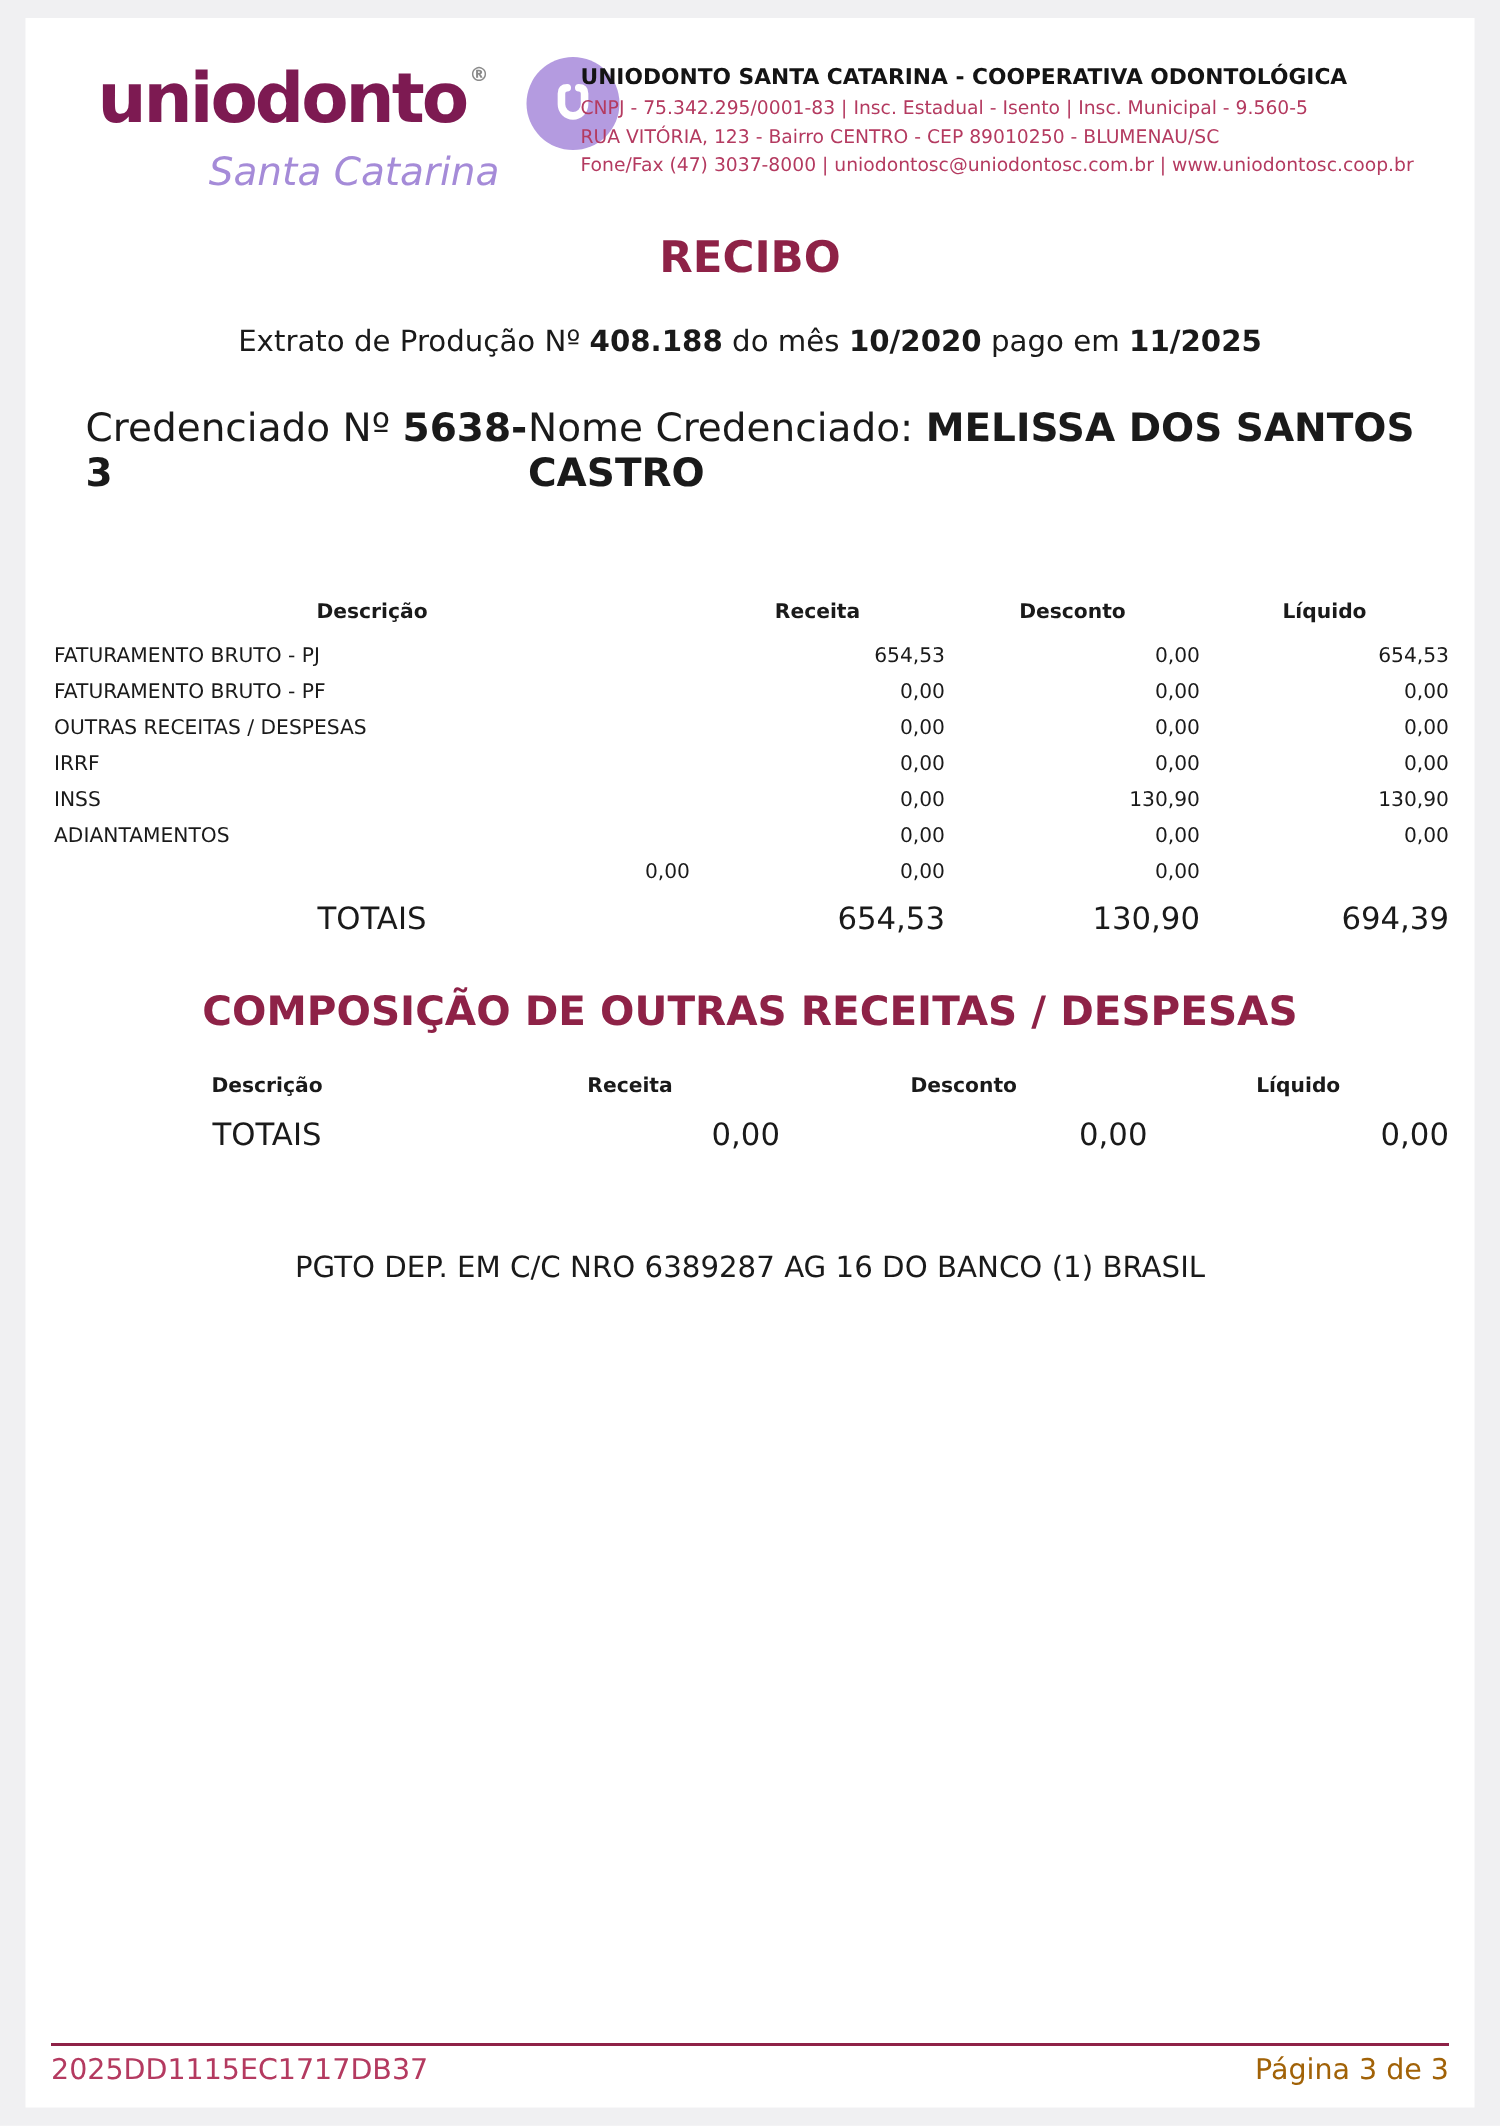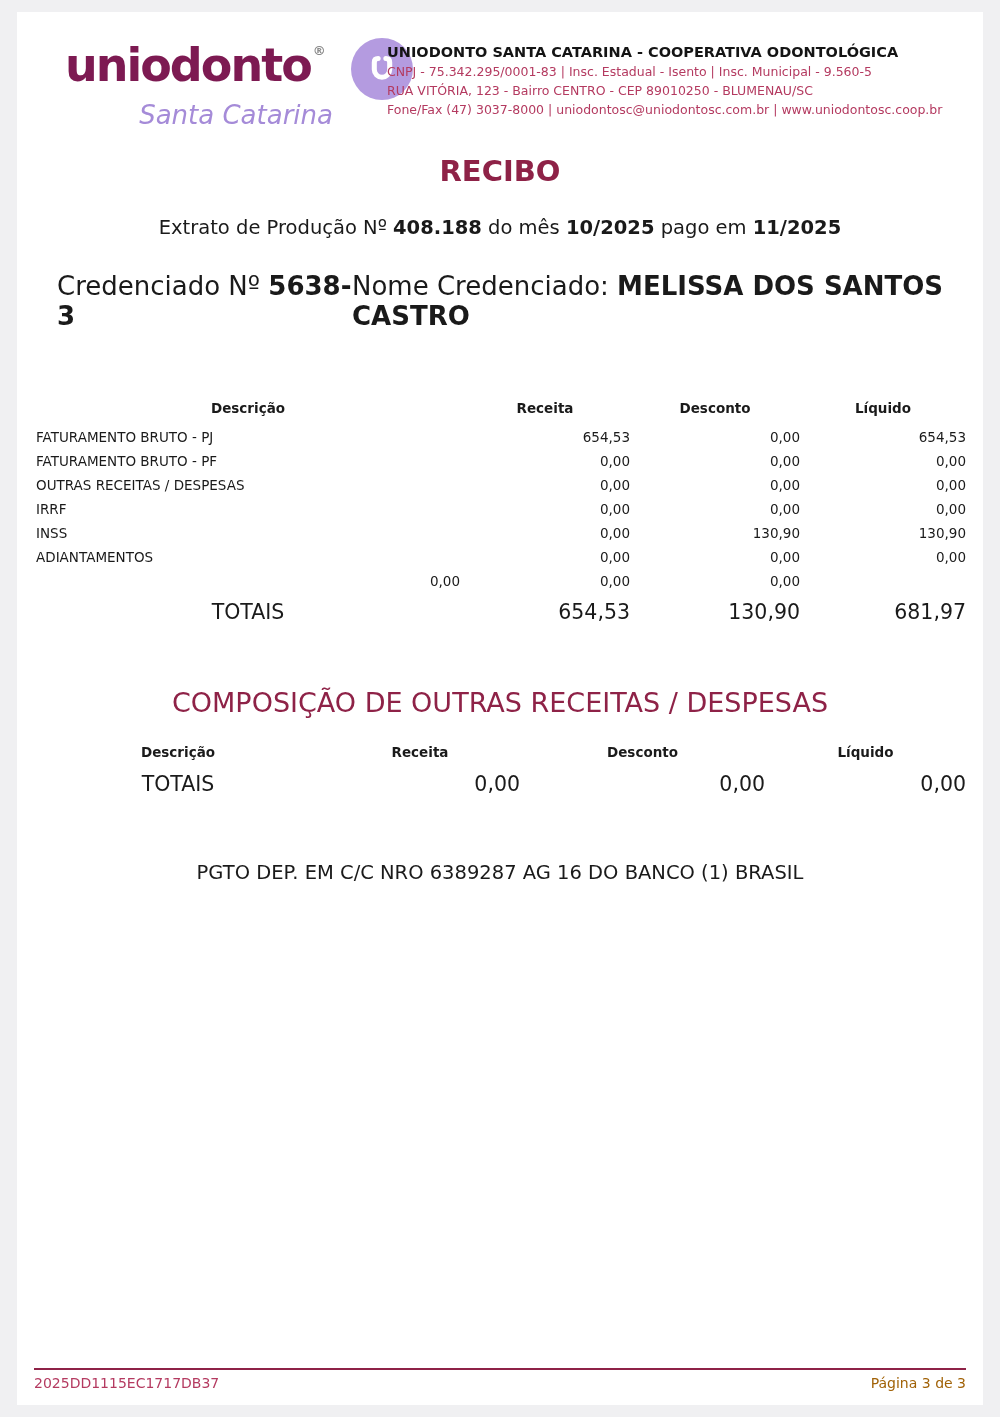--- a/index.html
+++ b/index.html
@@ -57,33 +57,33 @@
   .table1 { margin: 58px 17px 0 19px; }
   .t1-grid { display: grid; grid-template-columns: 424px 170px 170px 166px; }
   .th { font-size: 13.5px; font-weight: 700; text-align: center; padding-bottom: 9px; }
   .td-desc { font-size: 13.5px; text-align: left; line-height: 24px; }
   .td-num { font-size: 13.5px; text-align: right; line-height: 24px; }
   .totals-row { display: grid; grid-template-columns: 424px 170px 170px 166px; margin-top: 4px; }
   .totals-label { font-size: 20.5px; text-align: center; line-height: 30px; }
   .totals-num { font-size: 20.5px; text-align: right; line-height: 30px; }
   
   .composition-title {
-    text-align: center; font-size: 27px; font-weight: 400;
-    color: #8e2247; margin-top: 60px;
+    text-align: center; font-size: 27px; font-weight: 700;
+    color: #8e2247; margin-top: 32px;
   }
   .table2 { margin: 26px 17px 0 19px; }
   .t2-grid { display: grid; grid-template-columns: 284px 200px 245px 201px; }
   
   .payment-note { text-align: center; font-size: 19.5px; margin-top: 62px; color: #1a1a1a; }
   
   .footer {
     margin-top: auto; margin-left: 17px; margin-right: 17px;
     border-top: 2px solid #8e2247; padding-top: 5px;
     display: flex; justify-content: space-between;
-    font-size: 14px;
+    font-size: 19px;
   }
   .footer-code { color: #b43a60; }
   .footer-page { color: #a16207; margin-left: 38px; }
 </style>
 </head>
 <body>
 
 <div class="page">
 
   <div class="header">
@@ -105,21 +105,21 @@
       <div class="company-line">Fone/Fax (47) 3037-8000 | uniodontosc@uniodontosc.com.br | www.uniodontosc.coop.br</div>
     </div>
   </div>
 
   <div class="recibo-title">RECIBO</div>
 
   <div class="extract-line">
     <span>Extrato de Produção Nº</span>
     <span class="b">408.188</span>
     <span>do mês</span>
-    <span class="b">10/2025</span>
+    <span class="b">10/2020</span>
     <span>pago em</span>
     <span class="b">11/2025</span>
   </div>
 
   <div class="credential">
     <div class="cred-row">
       <div class="cred-cell-1">
         <span>Credenciado Nº</span>
         <span class="b">5638-3</span>
       </div>
@@ -175,21 +175,21 @@
     </div>
     <div class="t1-grid">
       <div class="td-num">0,00</div>
       <div class="td-num">0,00</div>
       <div class="td-num">0,00</div>
     </div>
     <div class="totals-row">
       <div class="totals-label">TOTAIS</div>
       <div class="totals-num">654,53</div>
       <div class="totals-num">130,90</div>
-      <div class="totals-num">681,97</div>
+      <div class="totals-num">694,39</div>
     </div>
   </div>
 
   <div class="composition-title">COMPOSIÇÃO DE OUTRAS RECEITAS / DESPESAS</div>
 
   <div class="table2">
     <div class="t2-grid">
       <div class="th">Descrição</div>
       <div class="th">Receita</div>
       <div class="th">Desconto</div>

